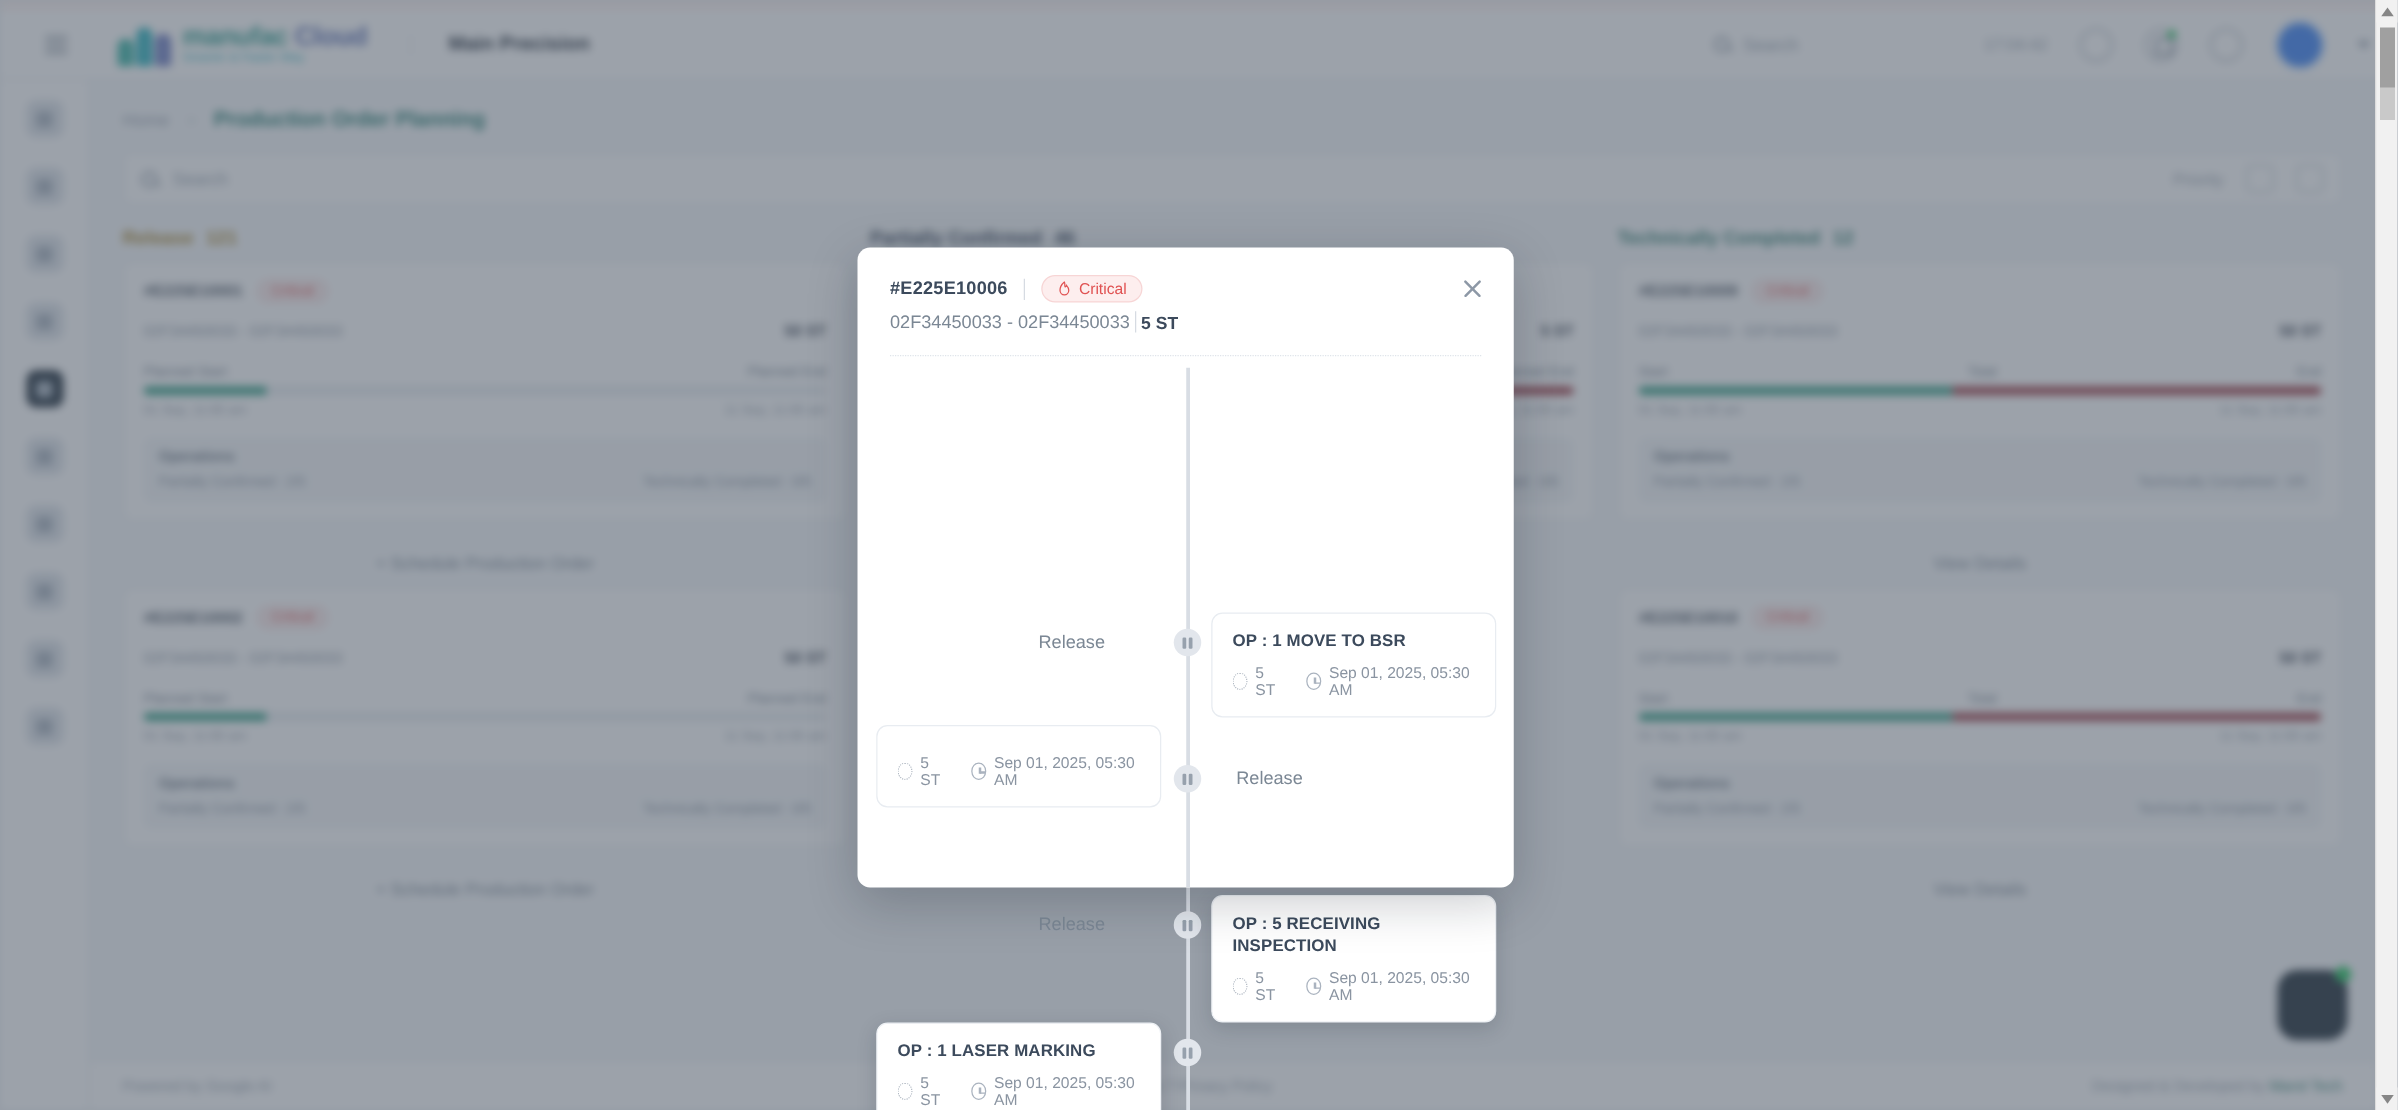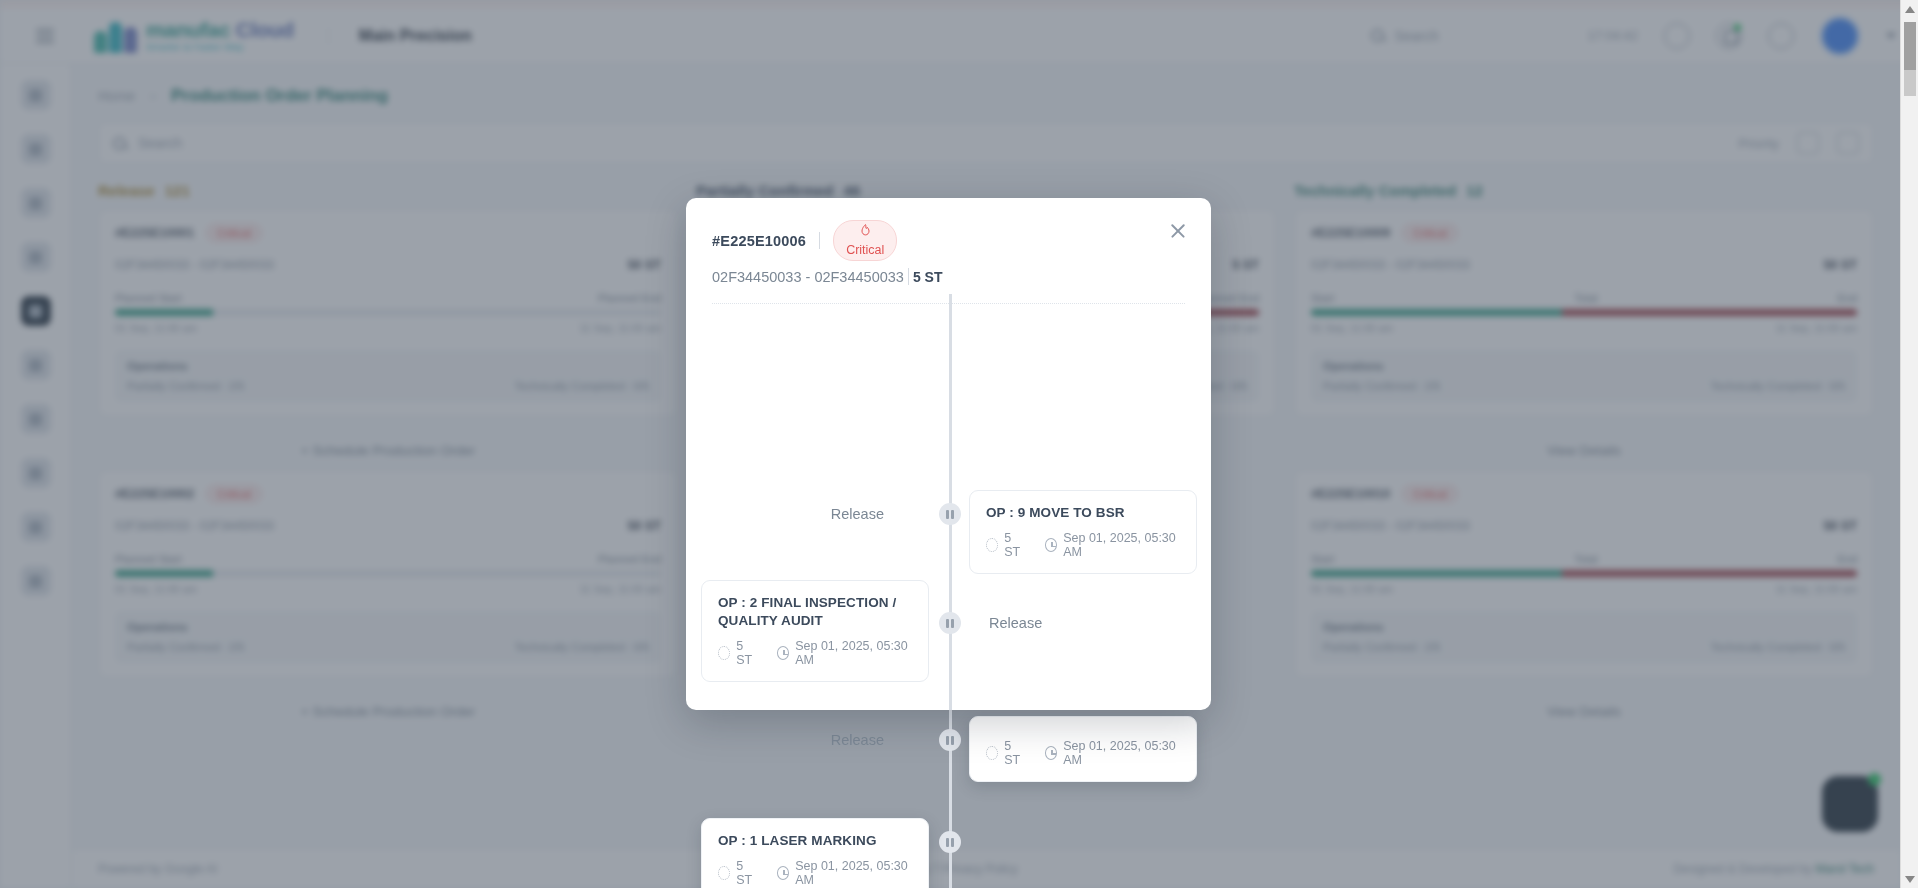--- a/index.html
+++ b/index.html
@@ -127,21 +127,21 @@
   .ic-clock::before { content:""; position:absolute; left:6px; top:6.4px; width:4px; height:1.4px; background:#aab3bf; }
 
   
   .modal { position:absolute; left: 686px; top: 198px; width: 525px; height: 512px;
     background:#fff; border-radius:10px; box-shadow: 0 12px 40px rgba(15,23,35,.22); overflow:hidden; }
   .m-head { padding: 22px 26px 0 26px; }
   .m-r1 { display:flex; align-items:center; gap:13px; }
   .m-id { font-size:14.5px; font-weight:700; color:#3c4a5c; letter-spacing:.2px; }
   .m-vsep { width:1px; height:17px; background:#d6dbe2; }
   .m-pill { display:flex; align-items:center; gap:6px; font-size:12.5px; color:#e05252;
-    background:#fdeeee; border:1px solid #f7d5d5; border-radius:20px; padding:3px 12px;flex-direction:column; }
+    background:#fdeeee; border:1px solid #f7d5d5; border-radius:20px; padding:3px 12px; }
   .flame { width:11px; height:13px; position:relative; }
   .flame svg { display:block; }
   .m-r2 { display:flex; align-items:center; gap:4px; margin-top:7px; }
   .m-sub { font-size:14.5px; color:#7b8794; }
   .m-st { font-size:14px; font-weight:700; color:#3c4a5c; }
   .m-close { position:absolute; right:20px; top:20px; width:26px; height:26px; cursor:pointer; }
   .m-close::before, .m-close::after { content:""; position:absolute; left:4px; top:12px;
     width:18px; height:1.8px; background:#8d98a6; border-radius:2px; }
   .m-close::before { transform: rotate(45deg); } .m-close::after { transform: rotate(-45deg); }
   .m-div { border-top: 1.5px dotted #dfe4ea; margin: 18px 26px 0 26px; }
@@ -436,20 +436,21 @@
 
 <div class="timeline-outer">
   <div class="tl-line" style="top:695px; height:193px;"></div>
 
   <div class="tl-node" style="left:939px; top:729px;">
       <i></i>
       <i></i>
     </div>
   <span class="tl-lbl" style="left:884px; top:732px; text-align:right; transform:translateX(-100%);">Release</span>
   <div class="op-card shadow" style="left:969px; top:716px;">
+    <div class="op-title">OP : 5 RECEIVING INSPECTION</div>
     <div class="op-meta">
       <span>
           <i class="ic-gear"></i>
           <em style="font-style:normal">5 ST</em>
         </span>
       <span>
           <i class="ic-clock"></i>
           <em style="font-style:normal">Sep 01, 2025, 05:30 AM</em>
         </span>
     </div>
@@ -500,40 +501,39 @@
   <div class="m-body">
 
     <div style="position:absolute; left:263px; top:0; width:3px; bottom:0; background:#d8dde4;"></div>
 
     <div class="tl-node" style="left:253px; top:209px;">
         <i></i>
         <i></i>
       </div>
     <span class="tl-lbl" style="left:198px; top:212px; text-align:right; transform:translateX(-100%);">Release</span>
     <div class="op-card" style="left:283px; top:196px;">
-      <div class="op-title">OP : 9 MOVE TO BSR</div>
+      <div class="op-title">OP : 1 MOVE TO BSR</div>
       <div class="op-meta">
         <span>
             <i class="ic-gear"></i>
             <em style="font-style:normal">5 ST</em>
           </span>
         <span>
             <i class="ic-clock"></i>
             <em style="font-style:normal">Sep 01, 2025, 05:30 AM</em>
           </span>
       </div>
     </div>
 
     <div class="tl-node" style="left:253px; top:318px;">
         <i></i>
         <i></i>
       </div>
     <span class="tl-lbl" style="left:303px; top:321px;">Release</span>
     <div class="op-card" style="left:15px; top:286px;">
-      <div class="op-title">OP : 2 FINAL INSPECTION / QUALITY AUDIT</div>
       <div class="op-meta">
         <span>
             <i class="ic-gear"></i>
             <em style="font-style:normal">5 ST</em>
           </span>
         <span>
             <i class="ic-clock"></i>
             <em style="font-style:normal">Sep 01, 2025, 05:30 AM</em>
           </span>
       </div>

